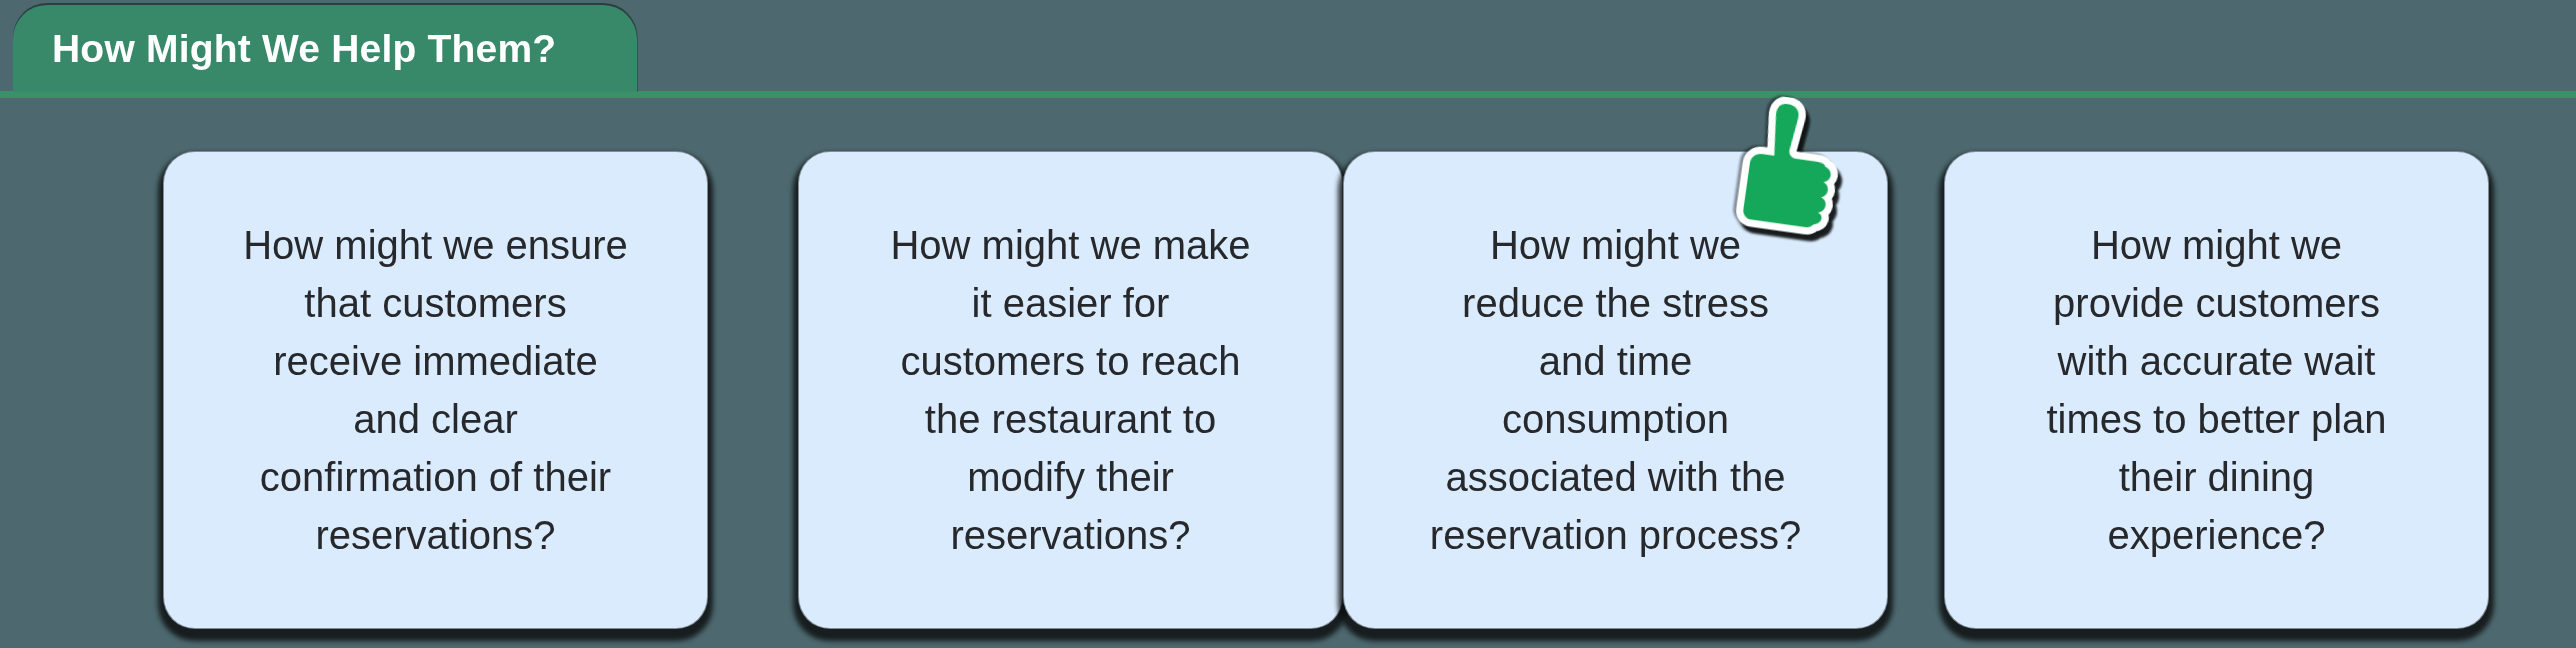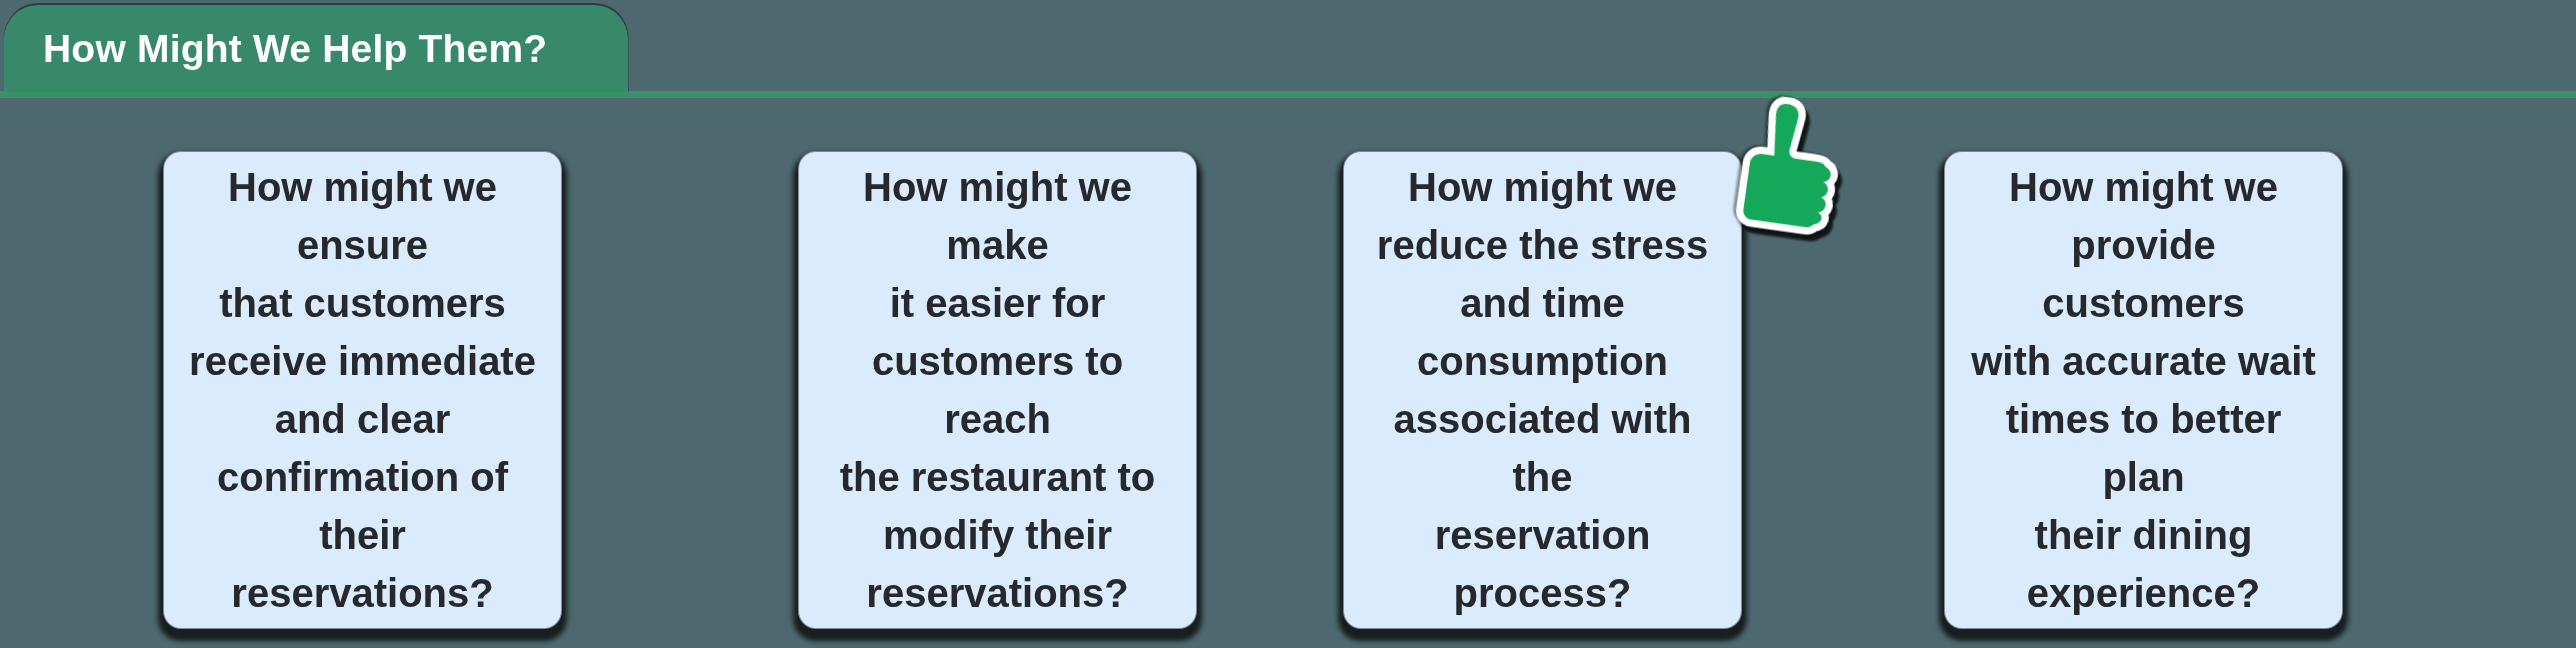--- a/index.html
+++ b/index.html
@@ -4,21 +4,21 @@
 <style>
   html,body { margin:0; padding:0; }
   .page {
     position:relative;
     width:2576px; height:648px;
     background: var(--background, #4D696F);
     font-family:"Liberation Sans", sans-serif;
     overflow:hidden;
   }
   .header-tab {
-    position:absolute; left:4px; top:5.3px;
+    position:absolute; left:13px; top:5.3px;
     width:624px; height:87px;
     background: var(--tab-green, #37896A);
     border-radius:34px 34px 0 0;
     display:flex; align-items:center;
     padding-left:39px; box-sizing:border-box;
     filter: drop-shadow(0 -1.8px 0 rgba(18,22,22,.45)) drop-shadow(1.8px 0 0 rgba(18,22,22,.28));
     z-index:2;
   }
   .header-tab-label {
     color: var(--tab-text, #FFFFFF);
@@ -26,30 +26,29 @@
     white-space:nowrap;
   }
   .header-underline {
     position:absolute; left:0; top:91px;
     width:2576px; height:7px;
     background: var(--divider-green, #3A9169);
     z-index:1;
   }
   .card {
     position:absolute; top:151px;
-    width:399px; height:478px;
+    width:545px; height:478px;
     background: var(--card-blue, #D9EBFC);
     border:1.8px solid rgba(20,24,26,.45);
-    border-radius:18px;
+    border-radius:32px;
     box-sizing:border-box;
     display:flex; align-items:center; justify-content:center;
     padding:25px 21px;
     box-shadow: 0 7px 5.3px 4.4px rgba(12,14,15,.82);
     z-index:3;
-    font-weight:bold;
   }
   .card-1 { left:163px; }
   .card-2 { left:798px; }
   .card-3 { left:1343px; }
   .card-4 { left:1944px; }
   .card-text {
     white-space:pre-line;
     text-align:center;
     font-size:40px; line-height:58px;
     color: var(--card-text, #26282B);

